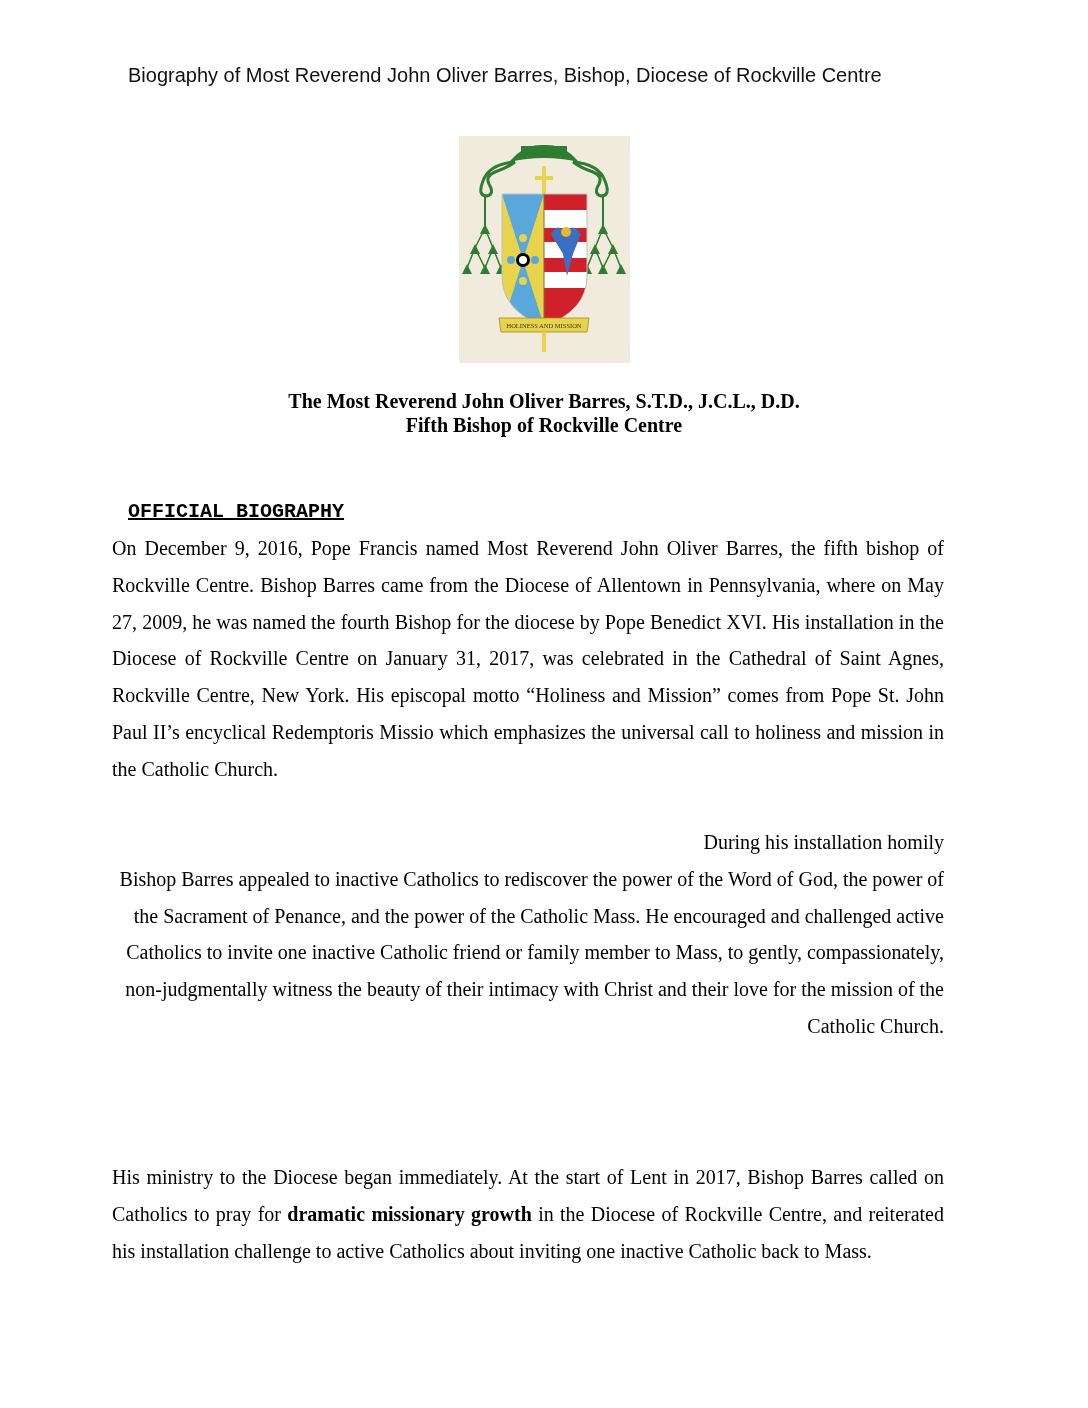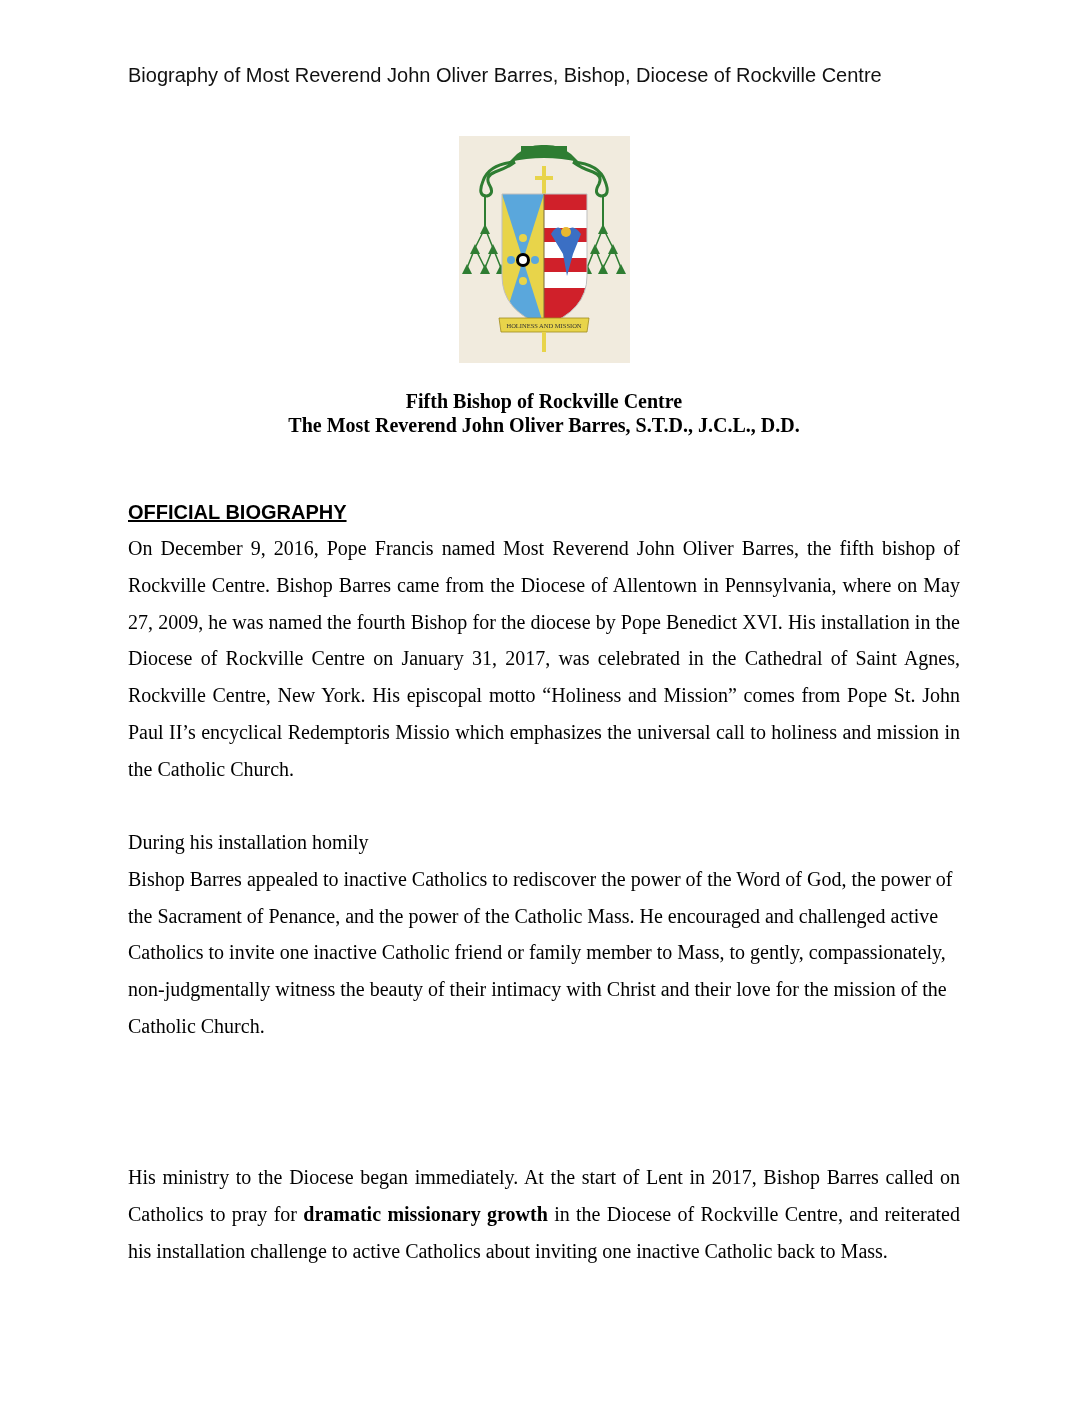--- a/index.html
+++ b/index.html
@@ -1,24 +1,24 @@
 <!DOCTYPE html>
 <html><head>
   <meta charset="utf-8">
   <style>
     html, body { margin: 0; padding: 0; background: #ffffff; }
     body { width: 1088px; height: 1408px; position: relative; overflow: hidden; color: #000; }
     .header { position: absolute; left: 128px; top: 64px; font-family: "Liberation Sans", sans-serif; font-size: 20px; line-height: 22px; color: #111; }
     .header b { font-weight: bold; }
     .coat { position: absolute; left: 459px; top: 136px; width: 171px; height: 227px; background: #f1ebde; }
     .titleblock { position: absolute; left: 0; width: 1088px; top: 389px; text-align: center; font-family: "Liberation Serif", serif; font-weight: bold; font-size: 20px; line-height: 24px; }
-    .body { position: absolute; left: 128px; width: 832px; font-family: "Liberation Serif", serif; font-size: 20px; line-height: 36.8px; }
-    .heading { position: absolute; left: 128px; top: 498px; font-family: Liberation Sans, sans-serif; font-weight: bold; font-size: 20px; text-decoration: underline; line-height: 28px; text-align: center; }
+    .body { position: absolute; left: 112px; width: 832px; font-family: "Liberation Serif", serif; font-size: 20px; line-height: 36.8px; }
+    .heading { position: absolute; left: 128px; top: 498px; font-family: Liberation Mono, monospace; font-weight: bold; font-size: 20px; text-decoration: underline; line-height: 28px; text-align: center; }
     a.link { color: #1a0dab; text-decoration: underline; color: #2b2bd0; }
-    p { margin: 0; }
+    p { margin: 0; text-align: right; }
   </style>
 </head>
 <body>
 
 <div class="header">
   <div>Biography of Most Reverend John Oliver Barres, Bishop, Diocese of Rockville Centre</div>
 </div>
 
 <div class="coat">
   <svg width="171" height="227" viewBox="0 0 171 227">
@@ -75,22 +75,22 @@
     <path d="M43 58 L128 58 L128 140 Q128 175 85 190 Q43 175 43 140 Z" fill="none" stroke="#bfbfbf" stroke-width="1"></path>
     <line x1="85" y1="58" x2="85" y2="190" stroke="#7a6a3a" stroke-width="1"></line>
 
     <path d="M40 182 L130 182 L128 196 L42 196 Z" fill="#e8d44a" stroke="#a08a20" stroke-width="0.8"></path>
     <text x="85" y="192" font-family="Liberation Serif, serif" font-size="6.5" text-anchor="middle" fill="#333">HOLINESS AND MISSION</text>
     <rect x="83" y="196" width="4" height="20" fill="#e8d44a"></rect>
   </svg>
 </div>
 
 <div class="titleblock">
+  <div>The Most Reverend John Oliver Barres, S.T.D., J.C.L., D.D.</div>
   <div>Fifth Bishop of Rockville Centre</div>
-  <div>The Most Reverend John Oliver Barres, S.T.D., J.C.L., D.D.</div>
 </div>
 
 <div class="heading">OFFICIAL BIOGRAPHY</div>
 
 <div class="body" style="top: 530px;">
   <p style="text-align: justify; text-align-last: left;">On December 9, 2016, Pope Francis named Most Reverend John Oliver Barres, the fifth bishop of Rockville Centre.  Bishop Barres came from the Diocese of Allentown in Pennsylvania, where on May 27, 2009, he was named the fourth Bishop for the diocese by Pope Benedict XVI.  His installation in the Diocese of Rockville Centre on January 31, 2017, was celebrated in the Cathedral of Saint Agnes, Rockville Centre, New York.  His episcopal motto “Holiness and Mission” comes from Pope St. John Paul II’s encyclical Redemptoris Missio which emphasizes the universal call to holiness and mission in the Catholic Church.</p>
 </div>
 
 <div class="body" style="top: 824px;">
   <p>During his installation homily</p>

